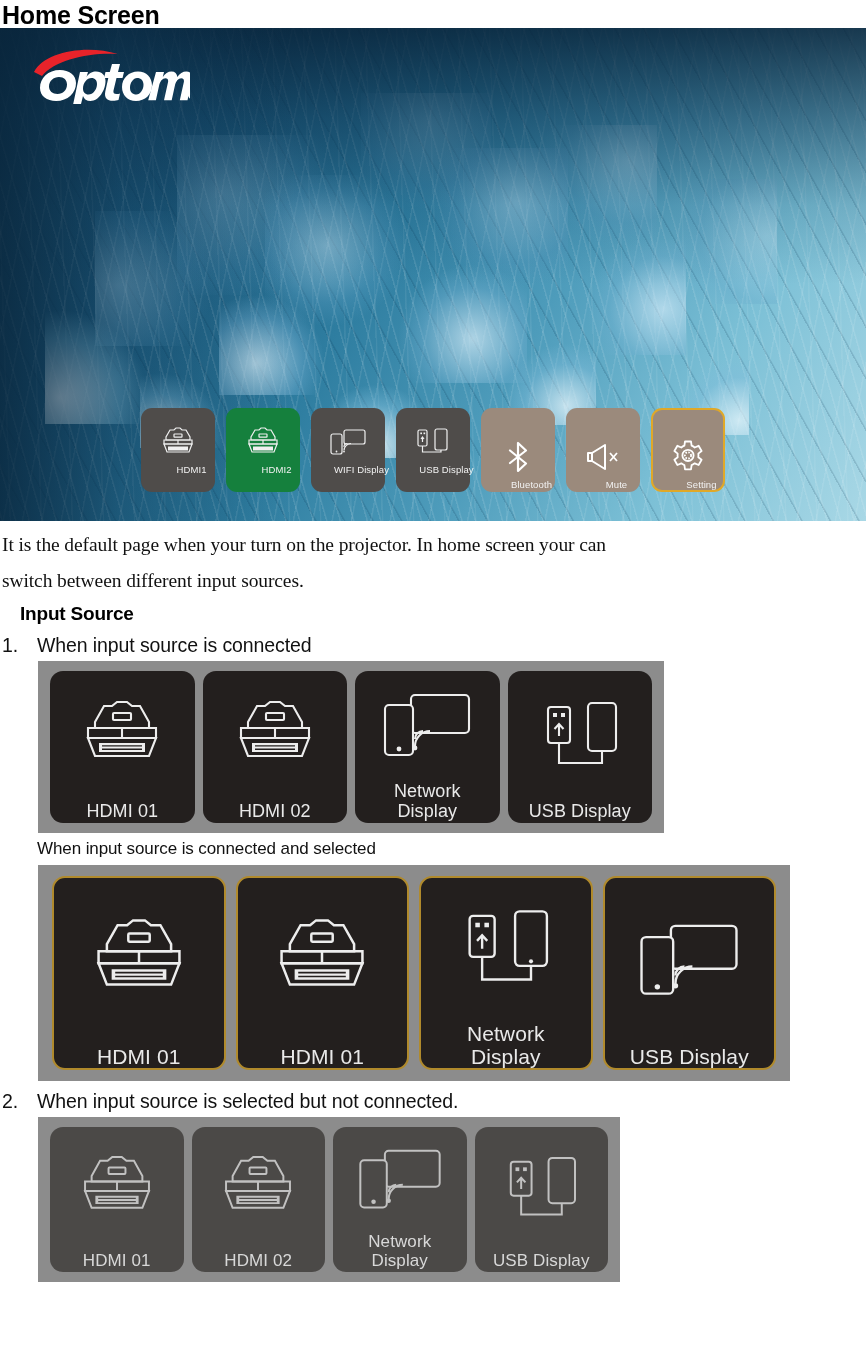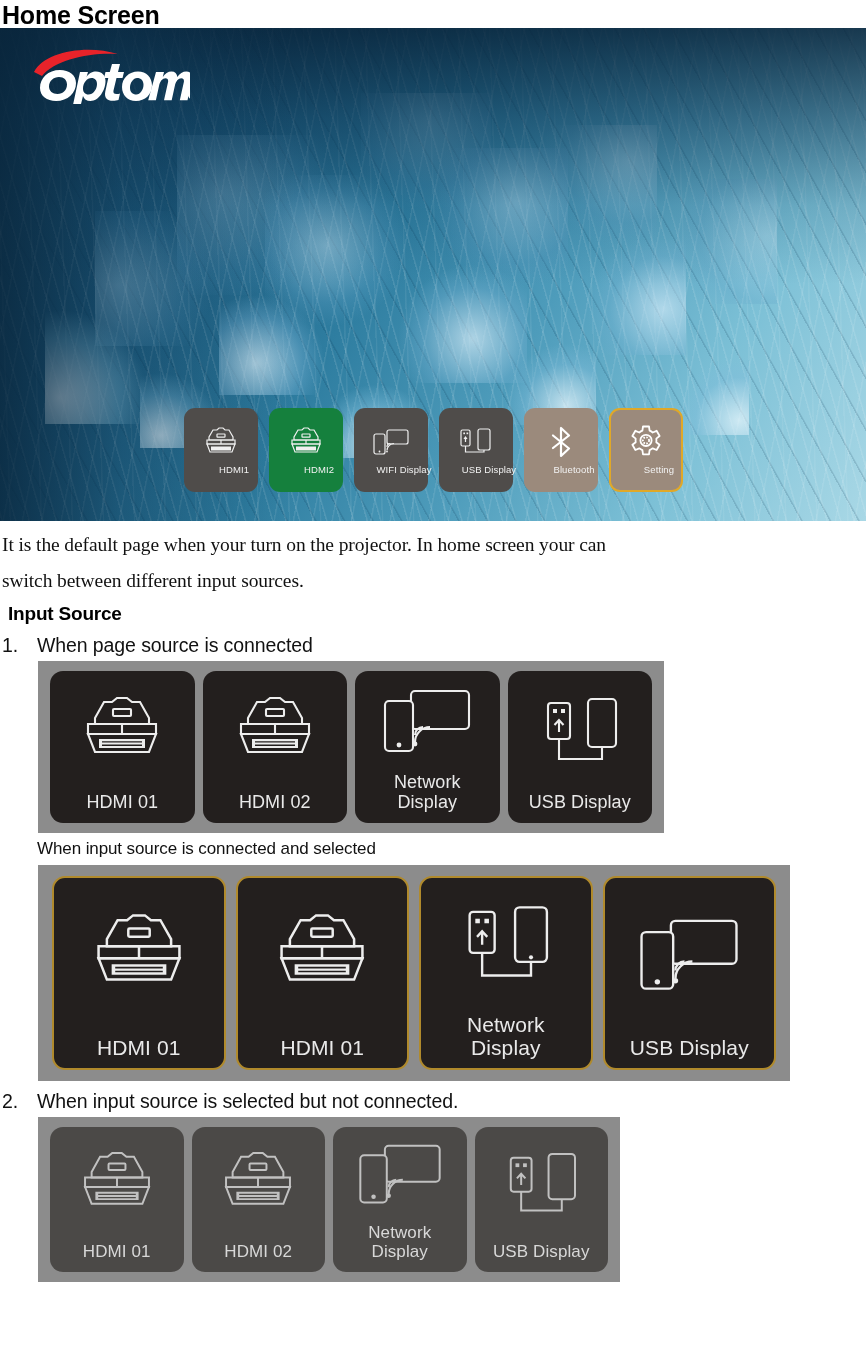--- a/index.html
+++ b/index.html
@@ -28,21 +28,21 @@
     letter-spacing: -0.1px;
     padding-left: 2px;
     white-space: nowrap;
     font-family: Liberation Serif, serif;
   }
   .bold-head {
     font-size: 19px;
     font-weight: bold;
     color: #000;
     line-height: 30px;
-    padding-left: 8px;
+    padding-left: 20px;
     letter-spacing: -0.2px;
   }
   .num-item {
     font-size: 19.5px;
     color: #111;
     line-height: 32px;
     letter-spacing: -0.1px;
     display: flex;
   }
   .num-item .num { width: 37px; flex: none; padding-left: 2px; }
@@ -157,21 +157,21 @@
   .tile .cap {
     font-size: 9.5px;
     color: #f2f2f2;
     letter-spacing: 0.1px;
     white-space: nowrap;
     line-height: 11px;
     margin-left: 27px;
   }
   .t-dark   { background: #4f4c4a; }
   .t-black  { background: #15803d; }
-  .t-tan    { background: #9b8a7c; }
+  .t-tan    { background: #9b8a7c; justify-content: flex-end; }
   .t-sel    { border-color: #e0a828; }
 
   
   .panel {
     background: #8c8c8c;
     display: flex;
     align-items: center;
     gap: 8px;
     padding: 10px 12px;
   }
@@ -180,21 +180,20 @@
   .p3 { width: 582px; height: 165px; margin-left: 38px; }
 
   .card {
     flex: 1;
     height: 100%;
     border-radius: 13px;
     display: flex;
     flex-direction: column;
     align-items: center;
     justify-content: flex-end;
-    padding-bottom: 9px;
     gap: 0;
     border: 2px solid transparent;
   }
   .c-black { background: #231f1e; }
   .c-gray  { background: #4b4947; }
   .c-sel   { border-color: #b08a2c; }
   .card .art { flex: 1; display: flex; align-items: center; justify-content: center; width: 100%; }
   .card .art svg { display: block; }
   .card .lbl {
     color: #e9e9e9;
@@ -306,20 +305,30 @@
 
     <div class="tile t-tan">
       <span class="glyph">
         <svg width="28" height="32" viewBox="0 0 28 32" fill="none" stroke="#ffffff" stroke-width="2.2" stroke-linejoin="round" stroke-linecap="round">
           <path d="M14 2 L22 9.5 L6 22 M14 2 v28 L22 22.5 L6 9.5"></path>
         </svg>
       </span>
       <span class="cap">Bluetooth</span>
     </div>
 
+    <div class="tile t-tan">
+      <span class="glyph">
+        <svg width="36" height="28" viewBox="0 0 36 28" fill="none" stroke="#ffffff" stroke-width="2" stroke-linejoin="round">
+          <path d="M3 10 h4 v8 h-4 z"></path>
+          <path d="M7 18 L20 26 V2 L7 10"></path>
+          <path d="M25 10 l7 8 M32 10 l-7 8" stroke-width="1.8"></path>
+        </svg>
+      </span>
+      <span class="cap">Mute</span>
+    </div>
 
     <div class="tile t-tan t-sel">
       <span class="glyph">
         <svg width="34" height="34" viewBox="0 0 34 34" fill="none" stroke="#ffffff" stroke-width="1.8" stroke-linejoin="round">
           <path d="M14 1.5 h6 l0.6 4.2 a11.5 11.5 0 0 1 3.1 1.8 l3.9-1.7 l3 5.2 l-3.3 2.6 a11.5 11.5 0 0 1 0 3.6 l3.3 2.6 l-3 5.2 l-3.9-1.7 a11.5 11.5 0 0 1 -3.1 1.8 L20 29.3 h-6 l-0.6-4.2 a11.5 11.5 0 0 1 -3.1-1.8 l-3.9 1.7 l-3-5.2 l3.3-2.6 a11.5 11.5 0 0 1 0-3.6 L3.4 11 l3-5.2 l3.9 1.7 a11.5 11.5 0 0 1 3.1-1.8 z"></path>
           <circle cx="17" cy="15.4" r="5.6"></circle>
           <circle cx="17" cy="15.4" r="3.1" stroke-dasharray="1.6 1.3"></circle>
         </svg>
       </span>
       <span class="cap">Setting</span>
@@ -327,21 +336,21 @@
   </div>
 </div>
 
 <div class="spacer-6"></div>
 <div class="body-line">It is the default page when your turn on the projector. In home screen your can</div>
 <div class="body-line">switch between different input sources.</div>
 <div class="bold-head">Input Source</div>
 
 <div class="num-item">
   <span class="num">1.</span>
-  <span>When page source is connected</span>
+  <span>When input source is connected</span>
 </div>
 
 <div class="panel p1">
   <div class="card c-black">
     <span class="art">
       <svg width="100" height="74" viewBox="0 0 100 74" fill="none" stroke="#ededed" stroke-width="2.1">
         <path d="M32 6 h8 l5-4 h10 l5 4 h8 l9 16 v6 h-54 v-6 z"></path>
         <rect x="41" y="13" width="18" height="7" rx="1"></rect>
         <path d="M16 28 h68 v10 h-68 z"></path>
         <path d="M16 38 l7 18 h54 l7-18 z"></path>

